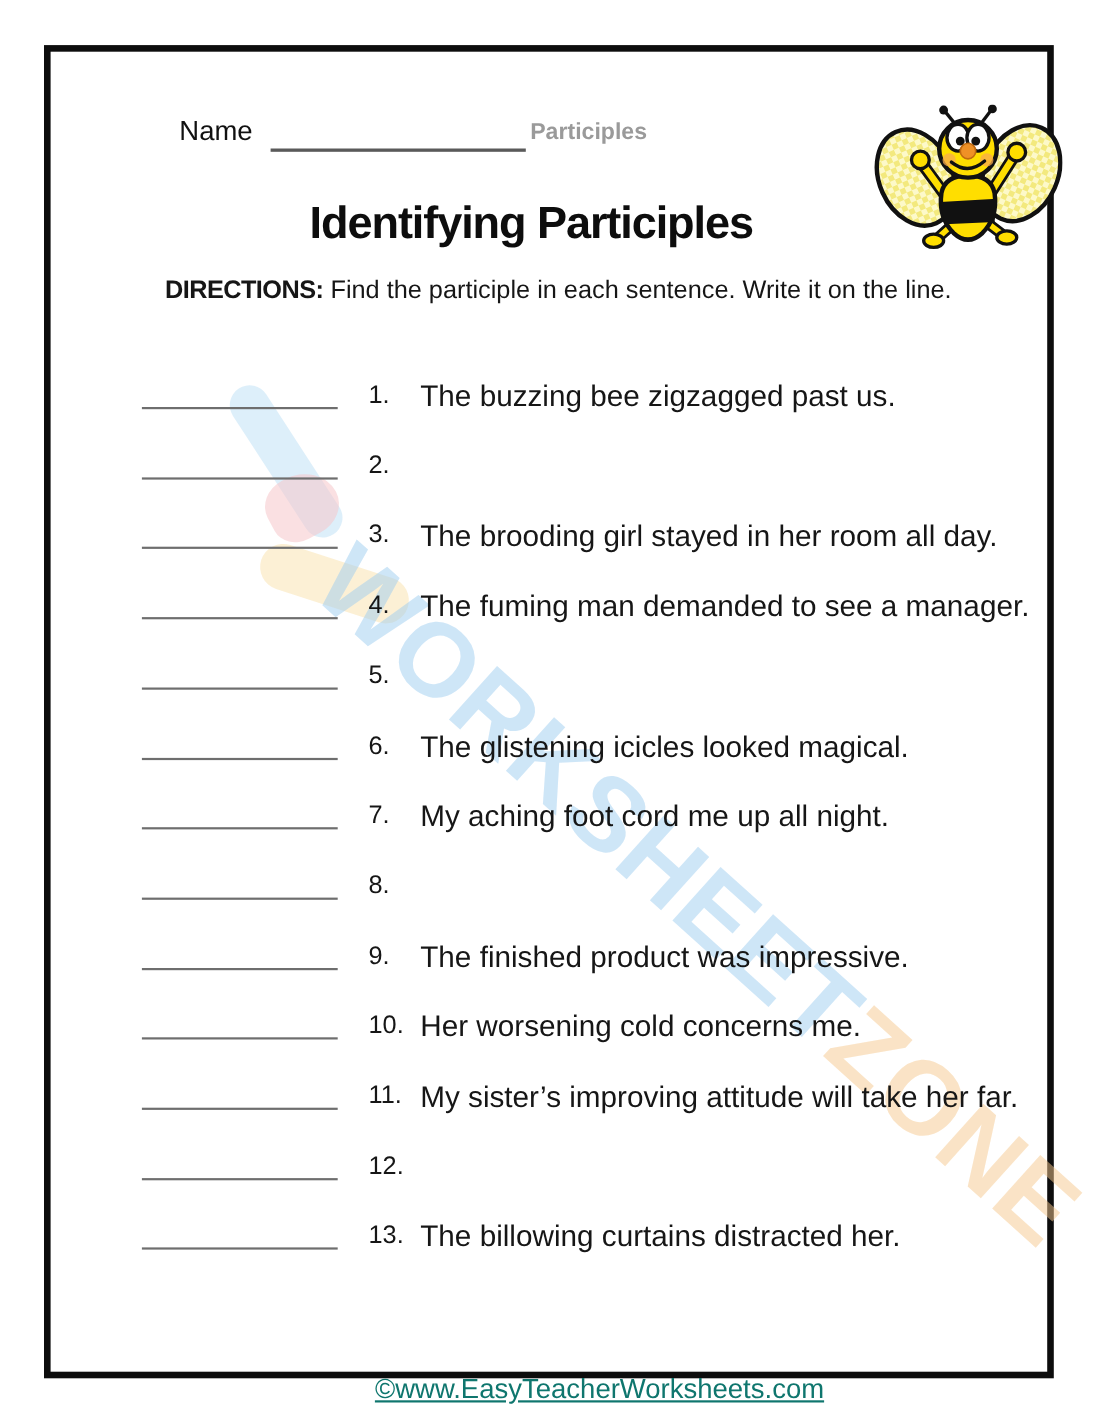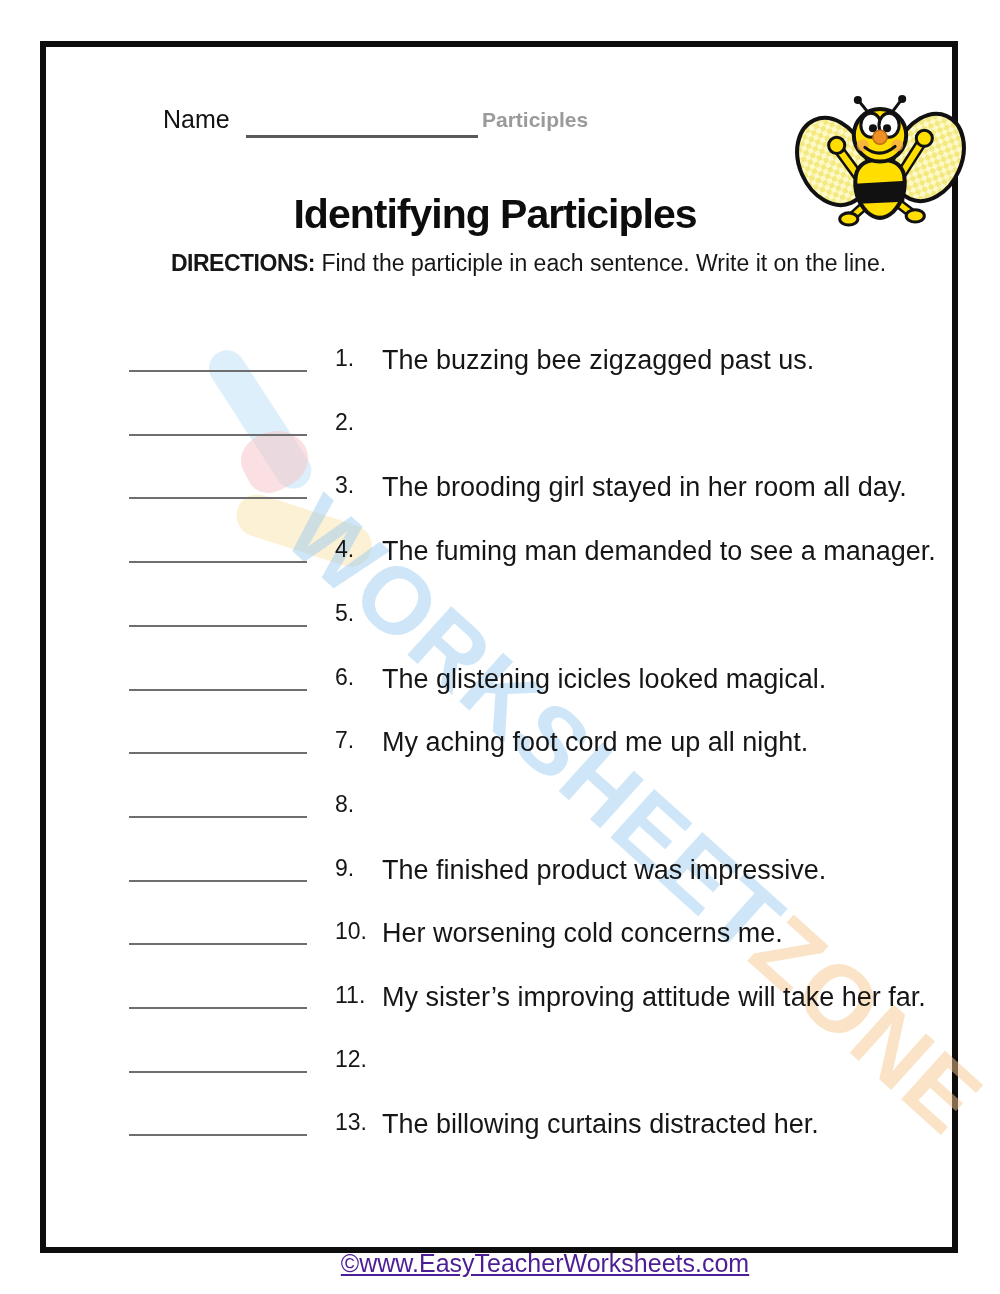--- a/index.html
+++ b/index.html
@@ -16,33 +16,33 @@
   .wm-text .p1{color:#9FCEF0;}
   .wm-text .p2{color:#F6C98F;}
 
   
   .name-label{position:absolute;left:117px;top:58px;font-size:25px;color:#111;text-align:center;}
   .name-line{position:absolute;left:200px;top:62px;width:232px;height:26px;border-bottom:3px solid #5a5a5a;}
   .subject-label{position:absolute;left:436px;top:61px;font-size:21px;font-weight:bold;color:#9a9a9a;}
 
   .page-title{position:absolute;left:223px;top:128px;width:420px;font-size:41px;font-weight:bold;letter-spacing:-1px;color:#0d0d0d;text-align:center;}
 
-  .directions{position:absolute;left:125px;top:203px;width:790px;font-size:23px;color:#161616;}
+  .directions{position:absolute;left:104px;top:203px;width:790px;font-size:23px;color:#161616;}
   .directions b{letter-spacing:-0.5px;}
 
   
   #rows{position:absolute;left:0;top:298px;width:1000px;}
   .row{position:absolute;left:0;width:1000px;height:64px;}
   .row .blank{position:absolute;left:83px;top:3px;width:178px;height:22px;border-bottom:2px solid #6e6e6e;}
   .row .num{position:absolute;left:289px;top:0;font-size:23px;color:#161616;}
   .row .sentence{position:absolute;left:336px;top:0;font-size:27px;color:#161616;white-space:nowrap;}
 
   
   .footer{position:absolute;left:40px;top:1202px;width:918px;text-align:center;}
-  .footer a{font-size:25px;color:#4c1d95;text-decoration:underline;cursor:pointer;}
+  .footer a{font-size:25px;color:#0f766e;text-decoration:underline;cursor:pointer;}
 
   .bee{position:absolute;left:748px;top:48px;width:172px;height:136px;}
 </style>
 </head>
 <body>
 
 <div class="frame">
 
   <div class="wm wm-pencil-blue"></div>
   <div class="wm wm-pencil-pink"></div>
@@ -90,21 +90,21 @@
     <ellipse cx="76" cy="30" rx="10" ry="12" fill="#fff" stroke="#111" stroke-width="3"></ellipse>
     <ellipse cx="94" cy="30" rx="10" ry="12" fill="#fff" stroke="#111" stroke-width="3"></ellipse>
     <circle cx="78" cy="33" r="4" fill="#111"></circle>
       <circle cx="92" cy="33" r="4" fill="#111"></circle>
     <circle cx="68" cy="50" r="6" fill="#F7A94E" opacity="0.75"></circle>
       <circle cx="102" cy="50" r="6" opacity="0.75" fill="#F7A94E"></circle>
     <path d="M70 52 Q85 64 100 51" fill="none" stroke="#111" stroke-width="3" stroke-linecap="round"></path>
     <circle cx="85" cy="42" r="7" fill="#EF9126" stroke="#C06A10" stroke-width="1.5"></circle>
   </svg>
 
-  <h1 class="page-title" style="margin:16px;">Identifying Participles</h1>
+  <h1 class="page-title" style="margin:4px;">Identifying Participles</h1>
   <p class="directions" style="margin:0;"><b>DIRECTIONS:</b><span> Find the participle in each sentence. Write it on the line.</span></p>
 
   <div id="rows">
   <div class="row" style="top: 0px;">
     <div class="blank"></div>
     <span class="num">1.</span>
     <span class="sentence">The buzzing bee zigzagged past us.</span>
   </div>
 
   <div class="row" style="top: 63.7px;">

